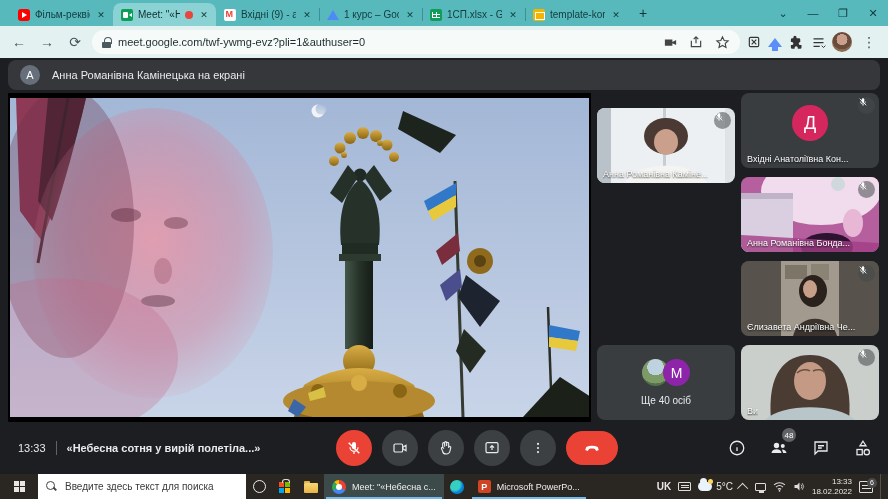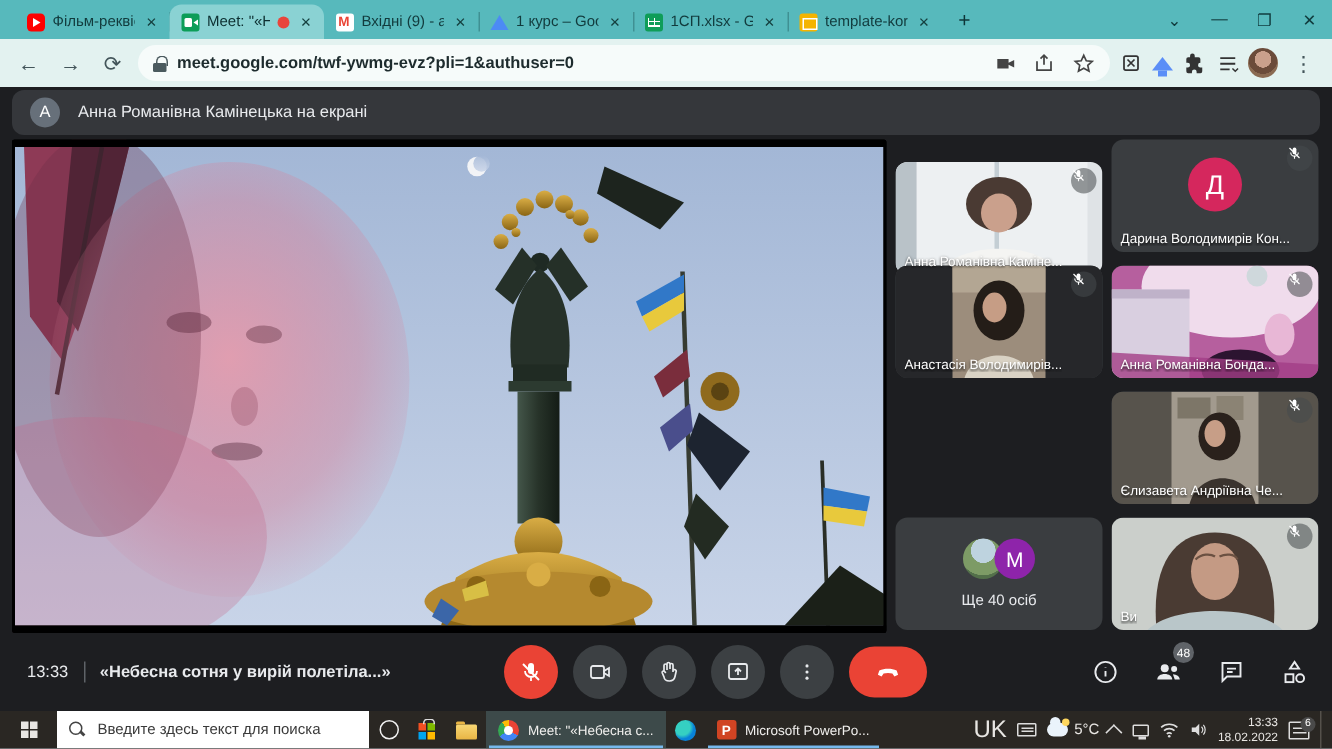--- a/index.html
+++ b/index.html
@@ -30,21 +30,21 @@
   .newtab { width:22px; height:22px; margin:0 0 2px 4px; font-size:14px; color:#0d3537; display:flex; align-items:center; justify-content:center; }
   .wincontrols { margin-left:auto; display:flex; align-items:center; height:26px; }
   .winbtn { width:30px; height:26px; display:flex; align-items:center; justify-content:center; color:#103a3c; font-size:11px; }
 
   .toolbar { position:absolute; top:26px; left:0; width:888px; height:32px; background:#e3f2f0; display:flex; align-items:center; padding:0 8px; gap:6px; }
   .navbtn { width:22px; height:22px; display:flex; align-items:center; justify-content:center; color:#43555a; font-size:14px; flex-shrink:0; }
   .urlpill { flex:1; height:24px; background:#f6fbfa; border-radius:12px; display:flex; align-items:center; padding:0 10px; gap:7px; min-width:0; }
   .lock-ic { width:9px; height:11px; position:relative; flex-shrink:0; }
   .lock-ic:before { content:""; position:absolute; bottom:0; width:9px; height:6px; background:#4a5a5e; border-radius:1px; }
   .lock-ic:after { content:""; position:absolute; top:0; left:1.5px; width:6px; height:6px; border:1.5px solid #4a5a5e; border-bottom:none; border-radius:4px 4px 0 0; }
-  .urltext { font-size:11px; color:#1d2b2d; white-space:nowrap; overflow:hidden;font-weight:bold; }
+  .urltext { font-size:11px; color:#1d2b2d; white-space:nowrap; overflow:hidden; }
   .pill-icons { margin-left:auto; display:flex; gap:10px; align-items:center; }
   .toolic { width:16px; height:16px; display:flex; align-items:center; justify-content:center; flex-shrink:0; }
   .ext-arrow { width:0; height:0; border-left:7px solid transparent; border-right:7px solid transparent; border-bottom:9px solid #5b8ef7; position:relative; }
   .ext-arrow:after { content:""; position:absolute; left:-3px; top:9px; width:6px; height:4px; background:#5b8ef7; }
   .avatar-chip { width:20px; height:20px; border-radius:50%; background:radial-gradient(circle at 50% 38%, #caa08c 0 34%, #6b4b3a 35% 60%, #8a6a52 61%); flex-shrink:0; }
 
   
   .page { position:absolute; top:58px; left:0; width:888px; height:416px; background:#1d1e21; }
   .banner { position:absolute; top:2px; left:8px; right:8px; height:30px; background:#35373b; border-radius:8px; display:flex; align-items:center; gap:12px; padding:0 12px; }
   .banner-avatar { width:20px; height:20px; border-radius:50%; background:#67707a; color:#fff; font-size:11px; display:flex; align-items:center; justify-content:center; }
@@ -97,21 +97,21 @@
   .folder:before { content:""; position:absolute; top:-2px; left:0; width:6px; height:2px; background:#e8b545; border-radius:1px 1px 0 0; }
   .task { height:25px; display:flex; align-items:center; gap:6px; padding:0 8px; position:relative; max-width:142px; }
   .task.active-task { background:#3d4a4a; }
   .task .underline { position:absolute; bottom:0; left:2px; right:2px; height:2px; background:#76b9ed; }
   .task-label { font-size:9px; color:#f0efed; white-space:nowrap; overflow:hidden; }
   .chrome-ball { width:14px; height:14px; border-radius:50%; background:conic-gradient(#ea4335 0 33%, #4285f4 33% 66%, #34a853 66% 89%, #fbbc05 89%); position:relative; flex-shrink:0; }
   .chrome-ball:before { content:""; position:absolute; left:4px; top:4px; width:6px; height:6px; border-radius:50%; background:#fff; }
   .edge-ball { width:14px; height:14px; border-radius:50%; background:radial-gradient(circle at 35% 35%, #35d0c2 0 40%, #0882d8 60% 100%); }
   .ppt-ic { width:13px; height:13px; background:#d04423; border-radius:2px; color:#fff; font-size:9px; font-weight:bold; display:flex; align-items:center; justify-content:center; flex-shrink:0; }
   .tray { margin-left:auto; display:flex; align-items:center; gap:7px; padding-right:4px; }
-  .tray-lang { font-size:16px; }
+  .tray-lang { font-size:10px;font-weight:bold; }
   .kbd { width:13px; height:9px; border:1px solid #ddd; border-radius:1px; position:relative; }
   .kbd:before { content:""; position:absolute; left:2px; top:2px; width:8px; height:1px; background:#ddd; box-shadow:0 2px 0 #ddd; }
   .weather { display:flex; align-items:center; gap:4px; }
   .cloud { width:14px; height:9px; background:#eaf3fb; border-radius:8px; position:relative; }
   .cloud:before { content:""; position:absolute; left:2px; top:-4px; width:7px; height:7px; border-radius:50%; background:#eaf3fb; }
   .cloud:after { content:""; position:absolute; right:-1px; top:-3px; width:5px; height:5px; border-radius:50%; background:#ffd75e; }
   .temp { font-size:10px; }
   .chev { width:8px; height:8px; border-left:1.5px solid #ddd; border-top:1.5px solid #ddd; transform:rotate(45deg) translateY(2px); }
   .traymon { width:11px; height:8px; border:1px solid #ddd; border-radius:1px; position:relative; }
   .traymon:before { content:""; position:absolute; left:3px; bottom:-3px; width:5px; height:1.5px; background:#ddd; }
@@ -341,41 +341,23 @@
 
     <div class="tile t2" style="left:741px; top:35px;">
       <div class="big-avatar">Д</div>
       <span class="micoff">
           <svg width="10" height="10" viewBox="0 0 24 24">
             <path d="M12 3a3 3 0 0 1 3 3v5a3 3 0 0 1-6 0V6a3 3 0 0 1 3-3z" fill="#fff"></path>
             <path d="M6 11a6 6 0 0 0 12 0M12 17v4" stroke="#fff" stroke-width="1.8" fill="none"></path>
             <path d="M4 4l16 16" stroke="#fff" stroke-width="2"></path>
           </svg>
         </span>
-      <span class="tile-name">Дарина Володимирів Кон...</span>
-    </div>
-
-    <div class="tile t3" style="left:597px; top:119px;">
-      <svg viewBox="0 0 138 75">
-          <rect width="138" height="75" fill="#26272a"></rect>
-          <rect x="38" width="62" height="75" fill="#9c8d7c"></rect>
-          <rect x="38" width="62" height="18" fill="#b3a693"></rect>
-          <ellipse cx="69" cy="30" rx="17" ry="20" fill="#241d18"></ellipse>
-          <ellipse cx="66" cy="28" rx="8" ry="10" fill="#c69d85"></ellipse>
-          <path d="M46,75 C52,55 86,55 92,75 Z" fill="#d9d2c4"></path>
-        </svg>
-      <span class="micoff">
-          <svg width="10" height="10" viewBox="0 0 24 24">
-            <path d="M12 3a3 3 0 0 1 3 3v5a3 3 0 0 1-6 0V6a3 3 0 0 1 3-3z" fill="#fff"></path>
-            <path d="M6 11a6 6 0 0 0 12 0M12 17v4" stroke="#fff" stroke-width="1.8" fill="none"></path>
-            <path d="M4 4l16 16" stroke="#fff" stroke-width="2"></path>
-          </svg>
-        </span>
-      <span class="tile-name">Анастасія Володимирів...</span>
-    </div>
+      <span class="tile-name">Вхідні Анатоліївна Кон...</span>
+    </div>
+
 
     <div class="tile t4" style="left:741px; top:119px;">
       <svg viewBox="0 0 138 75">
           <rect width="138" height="75" fill="#b65f9e"></rect>
           <ellipse cx="80" cy="14" rx="60" ry="34" fill="#f0dcec"></ellipse>
           <rect x="0" y="16" width="52" height="59" fill="#d9cfe0"></rect>
           <rect x="0" y="16" width="52" height="6" fill="#bfb2c9"></rect>
           <circle cx="97" cy="7" r="7" fill="#cfd8dc"></circle>
           <ellipse cx="112" cy="46" rx="10" ry="14" fill="#e8b7d6"></ellipse>
           <ellipse cx="86" cy="70" rx="26" ry="14" fill="#2c1430"></ellipse>

